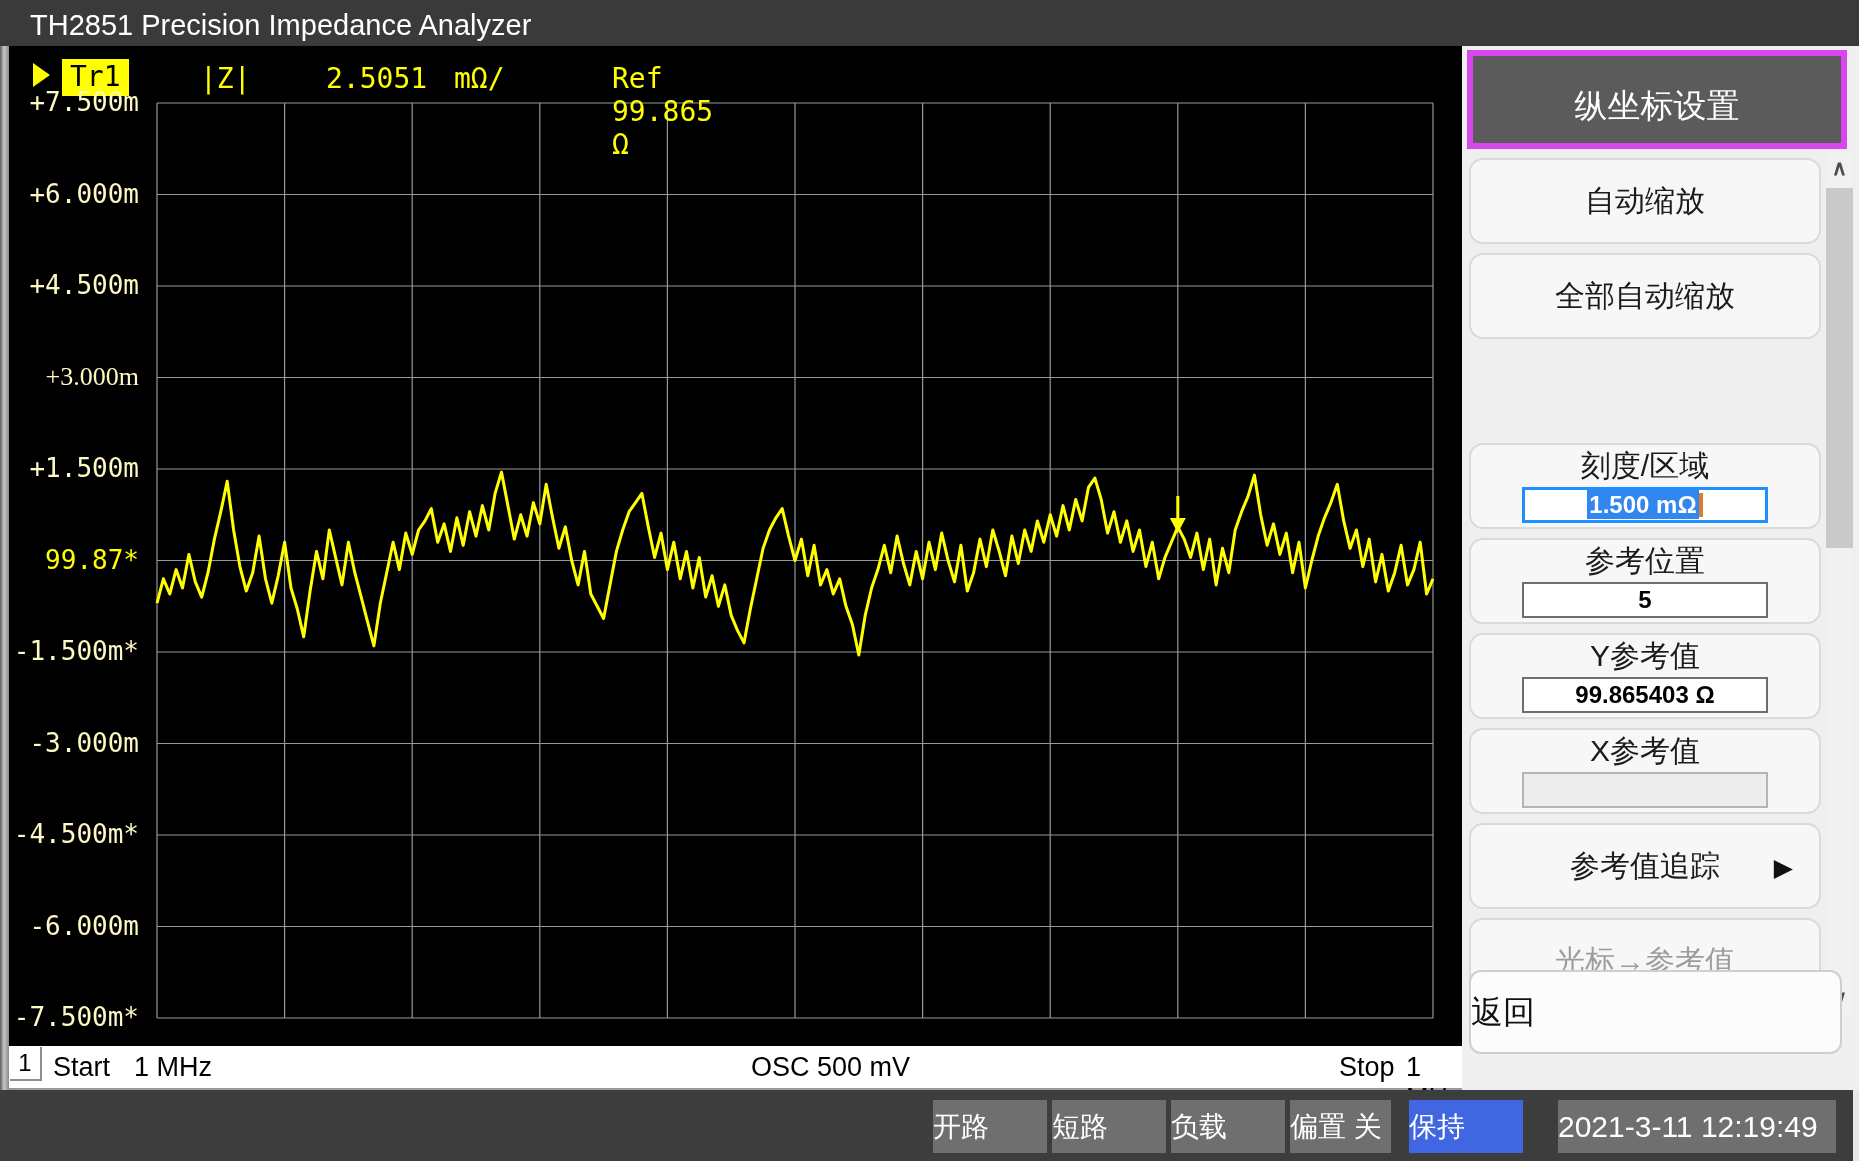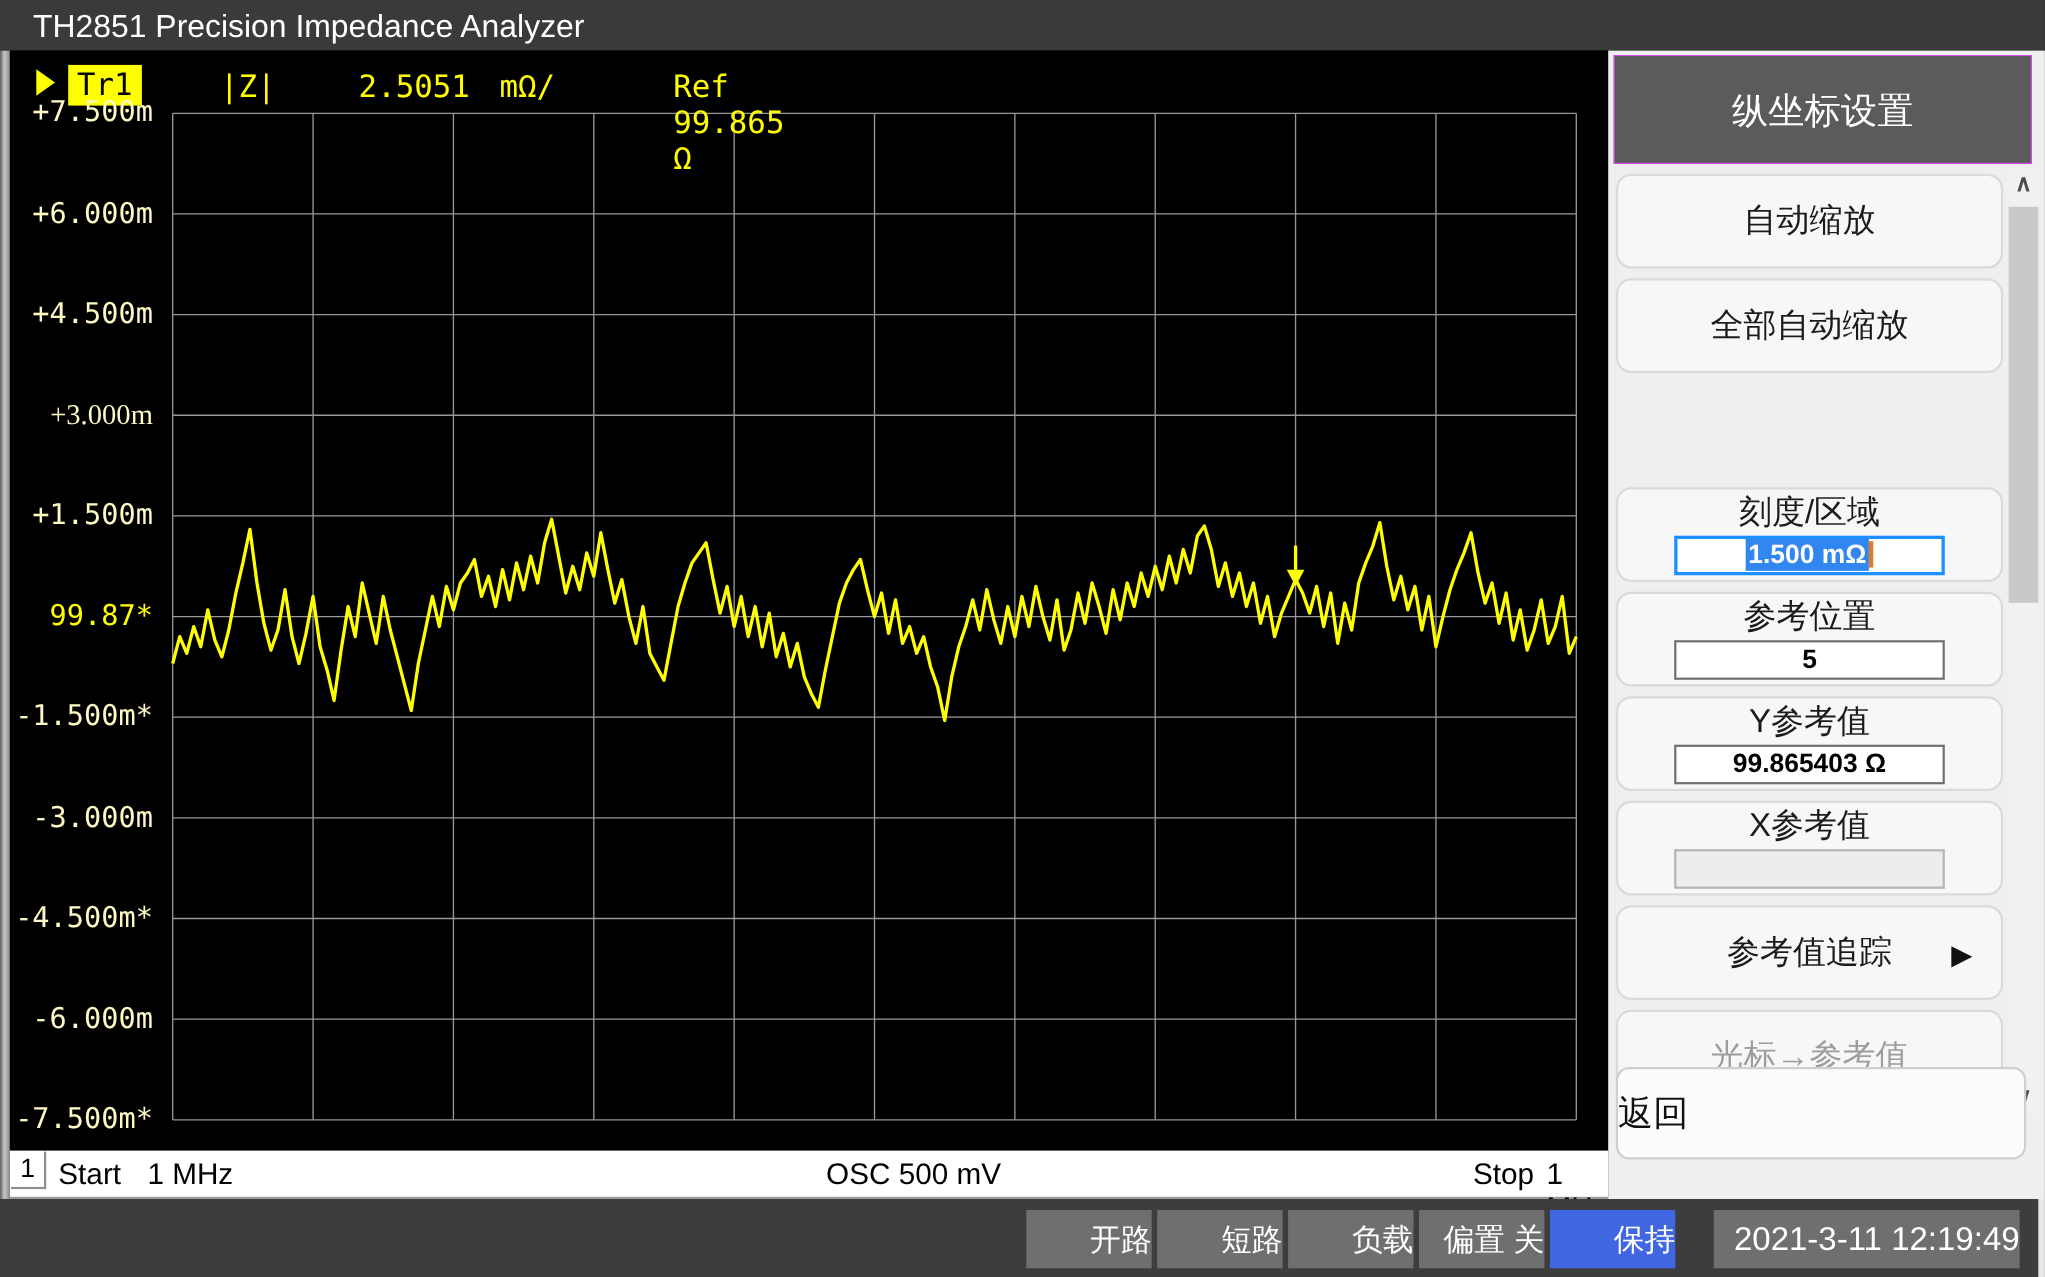--- a/index.html
+++ b/index.html
@@ -50,21 +50,21 @@
   .x-start-label { position:absolute; left:44px;  top:6px; }
   .x-start-value { position:absolute; left:125px; top:6px; }
   .x-osc         { position:absolute; left:742px; top:6px; }
   .x-stop-label  { position:absolute; left:1330px; top:6px; }
   .x-stop-value  { position:absolute; left:1397px; top:6px; }
   
   .sidebar { position:absolute; left:1462px; top:46px; width:397px; height:1044px; background:#efefef; }
   .sb-header {
     position:absolute; left:5px; top:4px; width:380px; height:99px;
     background:#5b5b5b; color:#fff; font-size:33px; text-align:center; line-height:99px;
-    border:1px solid #d946ef; box-sizing:border-box;
+    border:6px solid #d946ef; box-sizing:border-box;
   }
   .sb-btn {
     position:absolute; left:7px; width:352px; height:86px;
     background:#f7f7f7; border:2px solid #dadada; border-radius:14px; box-sizing:border-box;
     color:#1b1b1b; font-size:30px; text-align:center; cursor:default;
   }
   .sb-btn .lbl1 { display:block; line-height:82px; }
   .sb-btn .lbl2 { display:block; line-height:40px; margin-top:1px; }
   .sb-input {
     position:absolute; left:51px; top:42px; width:246px; height:36px;
@@ -84,26 +84,26 @@
   }
   .scrollbar { position:absolute; left:364px; top:106px; width:27px; height:862px; background:#f1f1f1; }
   .scroll-arrow { position:absolute; left:0; width:27px; height:32px; color:#4d4d4d; font-size:21px; font-weight:bold; text-align:center; line-height:32px; background:#f1f1f1; }
   .scroll-up { top:0; }
   .scroll-down { bottom:0; }
   .scroll-thumb { position:absolute; left:0; top:36px; width:27px; height:360px; background:#c9c9c9; }
   
   .statusbar { position:absolute; left:0; top:1090px; width:1859px; height:71px; background:#3d3d3d; }
   .st-box {
     position:absolute; top:10px; height:53px; background:#6f6f6f; color:#fff;
-    font-size:28px; text-align:right; line-height:53px; white-space:nowrap;
+    font-size:28px; text-align:left; line-height:53px; white-space:nowrap;
   }
   .st-open  { left:933px;  width:114px; }
   .st-short { left:1052px; width:114px; }
   .st-load  { left:1171px; width:114px; }
-  .st-bias  { left:1290px; width:114px; }
+  .st-bias  { left:1290px; width:101px; }
   .st-hold  { left:1409px; width:114px; background:#4166e1; }
   .st-date  { left:1558px; width:278px; font-size:30px; }
   .screen-edge { position:absolute; left:1853px; top:1090px; width:6px; height:71px; background:#e8e8e8; }
 </style>
 </head>
 <body>
 
 <div class="window">
 
   <div class="titlebar">

